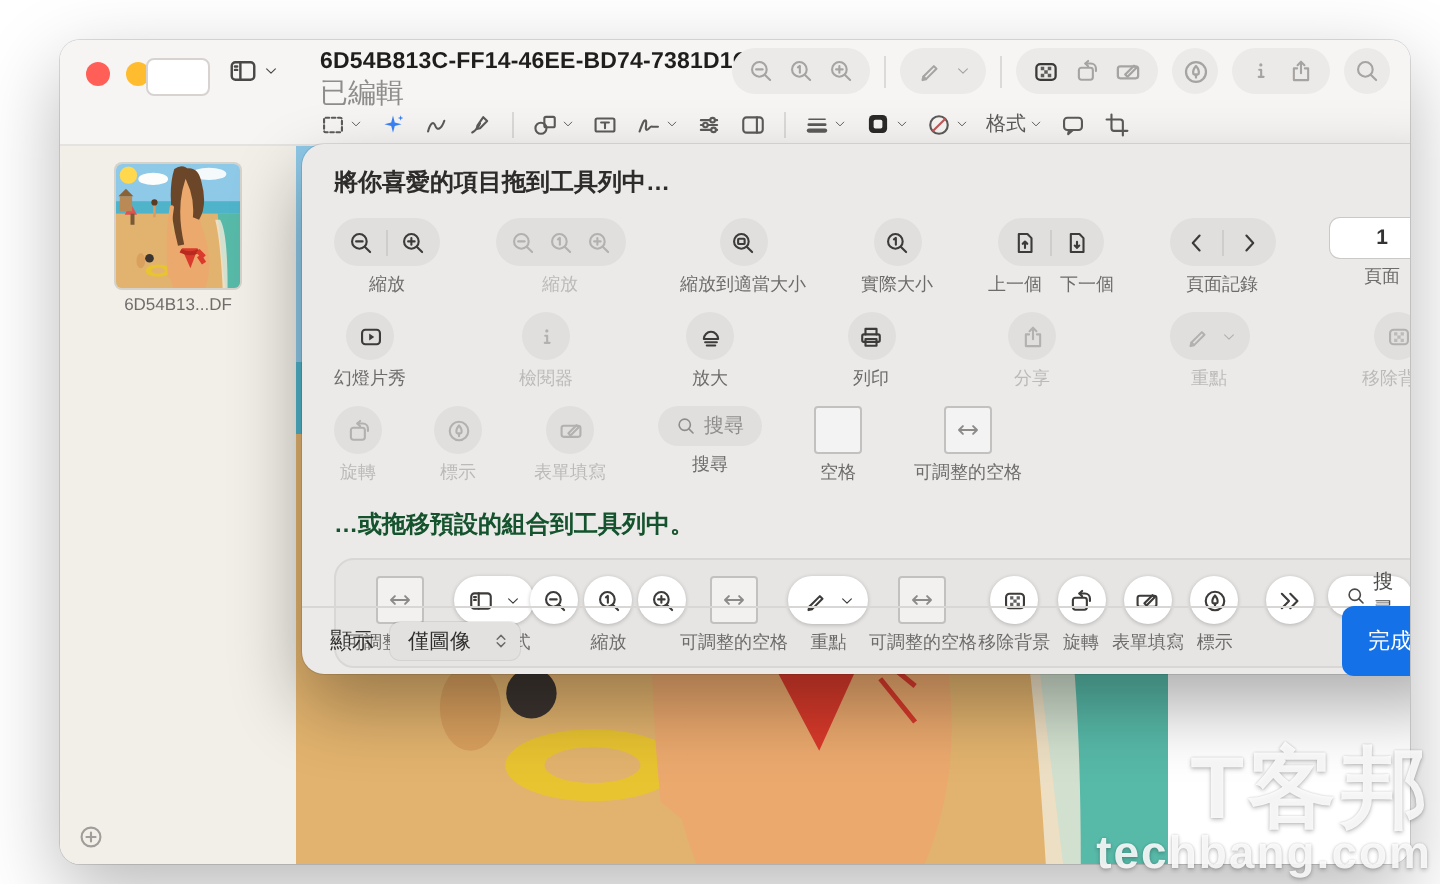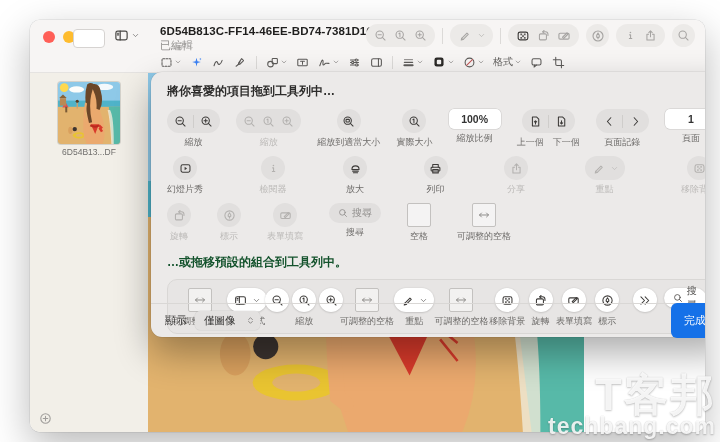--- a/index.html
+++ b/index.html
@@ -9,21 +9,21 @@
   .window{position:absolute;left:30px;top:20px;width:675px;height:412px;background:#fff;
           border-radius:10px;box-shadow:0 14px 40px rgba(0,0,0,.28),0 0 0 .5px rgba(0,0,0,.12);overflow:hidden;}
   .titlebar{position:relative;height:32px;background:#f7f5f4;}
   .traffic{position:absolute;left:13px;top:11px;display:flex;gap:8px;}
   .tl{width:12px;height:12px;border-radius:50%;}
   .empty-slot{position:absolute;left:43px;top:9px;width:30px;height:17px;background:#fff;
               border:1px solid #d6d3d1;border-radius:4px;}
   .sbtoggle{position:absolute;left:84px;top:8px;display:flex;align-items:center;gap:3px;color:#4a4846;}
   .titleblock{position:absolute;left:130px;top:5px;}
   .wtitle{font-size:11.5px;font-weight:700;color:#1f1e1d;letter-spacing:.1px;}
-  .wsub{font-size:11px;color:#8f8d8b;margin-top:1px;font-family:Liberation Serif, serif;}
+  .wsub{font-size:14px;color:#8f8d8b;margin-top:1px;font-family:Liberation Serif, serif;}
   .tb-right{position:absolute;right:10px;top:4px;display:flex;align-items:center;gap:7px;color:#a6a4a2;}
   .tpill{display:flex;align-items:center;gap:7px;background:#eceae8;border-radius:12px;height:23px;padding:0 8px;}
   .tcirc{display:flex;align-items:center;justify-content:center;background:#eceae8;border-radius:50%;width:23px;height:23px;}
   .vdiv{width:1px;height:16px;background:#dcdad8;}
   
   .markupbar{height:20px;display:flex;align-items:center;gap:9px;padding-left:130px;
              background:#f7f5f4;border-bottom:1px solid #e5e3e1;color:#5d5b59;font-size:10px;}
   .mb-group{display:flex;align-items:center;gap:2px;}
   .mb-div{width:1px;height:13px;background:#dcdad8;}
   
@@ -481,24 +481,20 @@
               <svg width="13" height="13" viewBox="0 0 16 16" fill="none" stroke="currentColor" stroke-width="1.3" stroke-linecap="round" stroke-linejoin="round">
                 <circle cx="7" cy="7" r="4.5"></circle>
                 <path d="M10.3 10.3L13.6 13.6"></path>
                 <path d="M6.1 5.7L7.3 4.9V9.1"></path>
               </svg>
             </span>
           </div>
           <div class="tb-label">實際大小</div>
         </div>
         <div class="tb-item">
-          <div class="valbox">100%</div>
-          <div class="tb-label">縮放比例</div>
-        </div>
-        <div class="tb-item">
           <div class="cap pill">
             <span>
               <svg width="13" height="13" viewBox="0 0 16 16" fill="none" stroke="currentColor" stroke-width="1.3" stroke-linecap="round" stroke-linejoin="round">
                 <path d="M4.2 2.5H9.5L12 5v8.5H4.2z"></path>
                 <path d="M8 11V7.2M6.6 8.5L8 7.1l1.4 1.4"></path>
               </svg>
             </span>
             <span class="pilldiv"></span>
             <span>
               <svg width="13" height="13" viewBox="0 0 16 16" fill="none" stroke="currentColor" stroke-width="1.3" stroke-linecap="round" stroke-linejoin="round">

